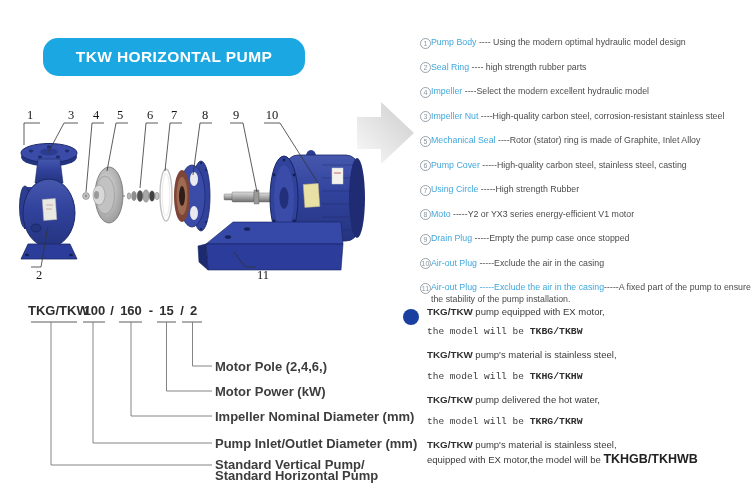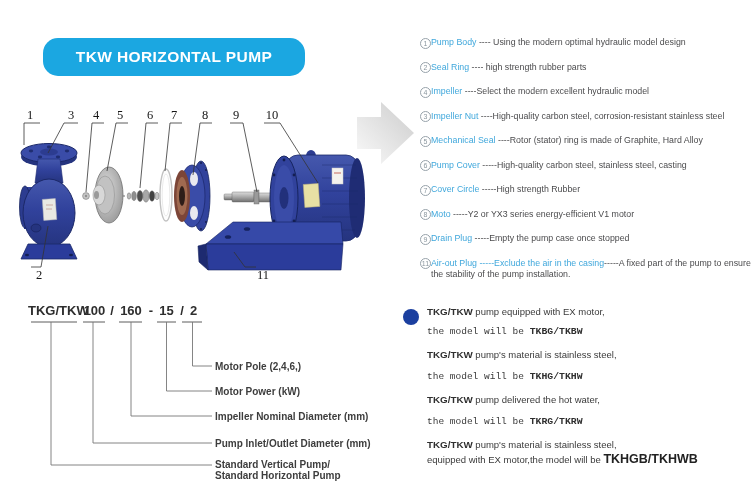--- a/index.html
+++ b/index.html
@@ -19,21 +19,21 @@
   
   .parts-list { position:absolute; left:420px; top:37px; width:336px; }
   .pl-item { display:flex; margin-bottom:13px; font-size:8.8px; line-height:11.5px; color:#4b4b4d; }
   .circ { flex:0 0 11px; width:11px; height:11px; border:1px solid #97a2aa; border-radius:50%;
     color:#8b979f; font-size:7px; line-height:9px; text-align:center; margin-top:0.5px; }
   .pname { color:#41A8DC; }
   .pdesc { color:#4b4b4d; }
 
   
   .seg { position:absolute; top:303px; height:14px; font-weight:bold; font-size:13px; color:#2e2e2e; text-align:center; }
-  .mlabel { position:absolute; font-size:10px; font-weight:bold; color:#3d3d3d; line-height:11px; white-space:nowrap; }
+  .mlabel { position:absolute; font-size:13px; font-weight:bold; color:#3d3d3d; line-height:11px; white-space:nowrap; }
 
   
   .bullet { position:absolute; left:403px; top:309px; width:16px; height:16px; border-radius:50%; background:#1B3F9F; }
   .variants { position:absolute; left:427px; top:306px; width:326px; font-size:9.5px; color:#3a3a3a; }
   .vline { line-height:12px; }
   .vb { font-weight:bold; font-size:9.8px; color:#2f2f2f; }
   .vb-big { font-weight:bold; font-size:12.5px; color:#222; }
   .mb12 { margin-bottom:8px; } .mb11 { margin-bottom:11px;font-family:Liberation Mono, monospace; } .mb10 { margin-bottom:10px; } .mb2 { margin-bottom:2px; }
 
   svg text.pnum { font-family:"Liberation Serif", serif; font-size:12.5px; fill:#151515; }
@@ -221,37 +221,41 @@
     <div class="pl-item">
       <span class="circ">4</span>
       <span class="pl-text"><span class="pname">Impeller</span><span class="pdesc"> ----Select the modern excellent hydraulic model</span></span>
     </div>
     <div class="pl-item">
       <span class="circ">3</span>
       <span class="pl-text"><span class="pname">Impeller Nut</span><span class="pdesc"> ----High-quality carbon steel, corrosion-resistant stainless steel</span></span>
     </div>
     <div class="pl-item">
       <span class="circ">5</span>
-      <span class="pl-text"><span class="pname">Mechanical Seal</span><span class="pdesc"> ----Rotor (stator) ring is made of Graphite, Hard Alloy</span></span>
+      <span class="pl-text"><span class="pname">Mechanical Seal</span><span class="pdesc"> ----Rotor (stator) ring is made of Graphite, Inlet Alloy</span></span>
     </div>
     <div class="pl-item">
       <span class="circ">6</span>
       <span class="pl-text"><span class="pname">Pump Cover</span><span class="pdesc"> -----High-quality carbon steel, stainless steel, casting</span></span>
     </div>
     <div class="pl-item">
       <span class="circ">7</span>
-      <span class="pl-text"><span class="pname">Cover Circle</span><span class="pdesc"> -----High strength Rubber</span></span>
+      <span class="pl-text"><span class="pname">Using Circle</span><span class="pdesc"> -----High strength Rubber</span></span>
     </div>
     <div class="pl-item">
       <span class="circ">8</span>
       <span class="pl-text"><span class="pname">Moto</span><span class="pdesc"> -----Y2 or YX3 series energy-efficient V1 motor</span></span>
     </div>
     <div class="pl-item">
       <span class="circ">9</span>
       <span class="pl-text"><span class="pname">Drain Plug</span><span class="pdesc"> -----Empty the pump case once stopped</span></span>
+    </div>
+    <div class="pl-item">
+      <span class="circ">10</span>
+      <span class="pl-text"><span class="pname">Air-out Plug</span><span class="pdesc"> -----Exclude the air in the casing</span></span>
     </div>
     <div class="pl-item">
       <span class="circ">11</span>
       <span class="pl-text"><span class="pname">Air-out Plug</span><span class="pname"> -----Exclude the air in the casing</span><span class="pdesc">-----A fixed part of the pump to ensure the stability of the pump installation.</span></span>
     </div>
   </div>
 
   <div class="seg" style="left:28px;width:49px;">TKG/TKW</div>
   <div class="seg" style="left:83px;width:23px;">100</div>
   <div class="seg" style="left:107px;width:10px;">/</div>

